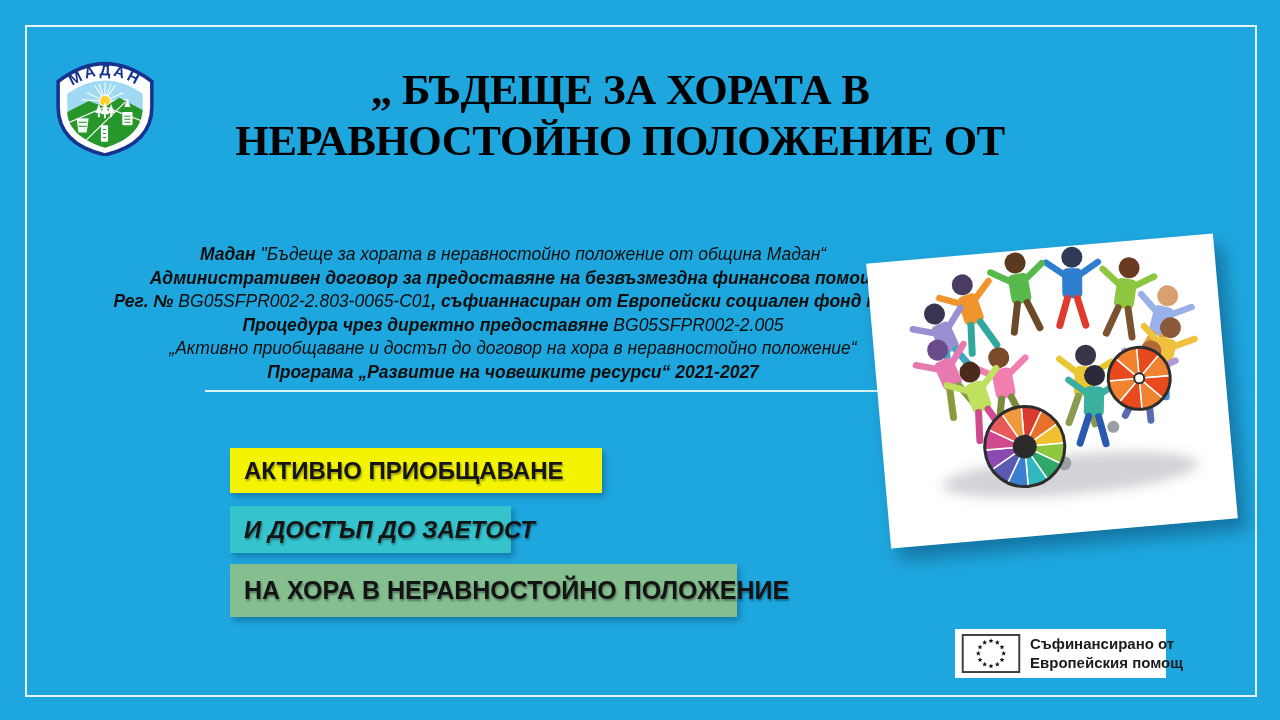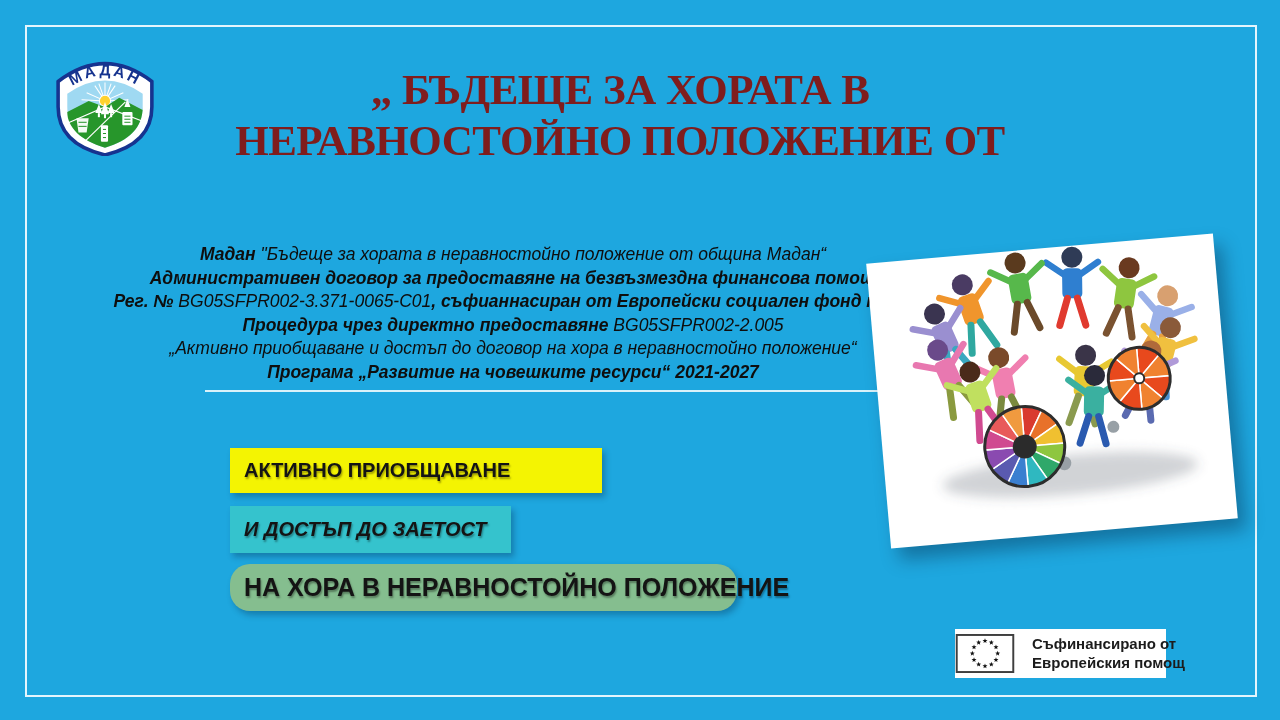--- a/index.html
+++ b/index.html
@@ -1,36 +1,36 @@
 <!DOCTYPE html>
 <html><head>
 <meta charset="utf-8">
 <style>
   html,body{margin:0;padding:0;background:#555;}
   .slide{position:relative;width:1280px;height:720px;overflow:hidden;background:#1EA7DF;font-family:"Liberation Sans",sans-serif;}
   .frame{position:absolute;left:25px;top:25px;width:1228px;height:668px;border:2px solid rgba(245,252,255,.92);pointer-events:none;}
   .logo{position:absolute;left:52px;top:54px;width:106px;height:102px;}
   .title{position:absolute;left:140px;top:64px;width:960px;margin:0;text-align:center;
          font-family:"Liberation Serif",serif;font-weight:bold;font-size:43px;line-height:51px;
-         color:#7f1d1d;letter-spacing:-0.5px;}
+         color:#000000;letter-spacing:-0.5px;}
   .info{position:absolute;left:110px;top:243px;width:806px;text-align:center;
         font-family:"Liberation Sans",sans-serif;font-style:italic;font-size:17.5px;line-height:23.5px;color:#0e0e0e;}
   .info .b{font-weight:bold;}
   .divider{position:absolute;left:205px;top:390px;width:700px;height:2px;background:rgba(250,255,255,.85);}
   .banner{position:absolute;display:flex;align-items:center;padding-left:14px;box-sizing:border-box;
-          font-weight:bold;font-size:20px;color:#141414;white-space:nowrap;
+          font-weight:bold;font-size:24px;color:#141414;white-space:nowrap;
           text-shadow:1px 2px 2px rgba(0,0,0,.35);box-shadow:3px 4px 6px rgba(0,25,55,.30);}
   .banner1{left:230px;top:448px;width:372px;height:45px;}
   .banner2{left:230px;top:506px;width:281px;height:47px;font-style:italic;}
-  .banner3{left:230px;top:564px;width:507px;height:47px;font-size:25px;border-radius:20px;}
+  .banner3{left:230px;top:564px;width:507px;height:53px;font-size:25px;}
   .card{position:absolute;left:878px;top:248px;width:348px;height:286px;background:#fff;
         transform:rotate(-5deg);box-shadow:8px 12px 18px rgba(0,20,45,.35);}
   .card svg{width:100%;height:100%;}
   .eu{position:absolute;left:955px;top:629px;width:211px;height:49px;background:#fff;
-      display:flex;align-items:center;gap:17px;padding-left:0;box-sizing:border-box;}
+      display:flex;align-items:center;gap:9px;padding-left:6px;box-sizing:border-box;}
   .eu-flag{width:60px;height:39px;flex:0 0 auto;}
   .eu-text{font-weight:bold;font-size:15px;line-height:18.5px;color:#1c1c1c;white-space:nowrap;}
 </style>
 </head>
 <body>
 
 <div class="slide" style="background: rgb(30, 167, 223);">
   <div class="frame"></div>
 
   <div class="logo">
@@ -82,21 +82,21 @@
   </div>
 
   <h1 class="title">
     <div>„ БЪДЕЩЕ ЗА ХОРАТА В</div>
     <div>НЕРАВНОСТОЙНО ПОЛОЖЕНИЕ ОТ</div>
   </h1>
 
   <div class="info">
     <div><span class="b">Мадан </span><span>"Бъдеще за хората в неравностойно положение от община Мадан“</span></div>
     <div class="b">Административен договор за предоставяне на безвъзмездна финансова помощ</div>
-    <div><span class="b">Рег. № </span><span>BG05SFPR002-3.371-0065-C01</span><span class="b">, съфианнасиран от Европейски социален фонд плюс</span></div>
+    <div><span class="b">Рег. № </span><span>BG05SFPR002-2.803-0065-C01</span><span class="b">, съфианнасиран от Европейски социален фонд плюс</span></div>
     <div><span class="b">Процедура чрез директно предоставяне </span><span>BG05SFPR002-2.005</span></div>
     <div>„Активно приобщаване и достъп до договор на хора в неравностойно положение“</div>
     <div class="b">Програма „Развитие на човешките ресурси“ 2021-2027</div>
   </div>
 
   <div class="divider"></div>
 
   <div class="banner banner1" style="background: rgb(244, 244, 2);">
       <span>АКТИВНО ПРИОБЩАВАНЕ</span>
     </div>

